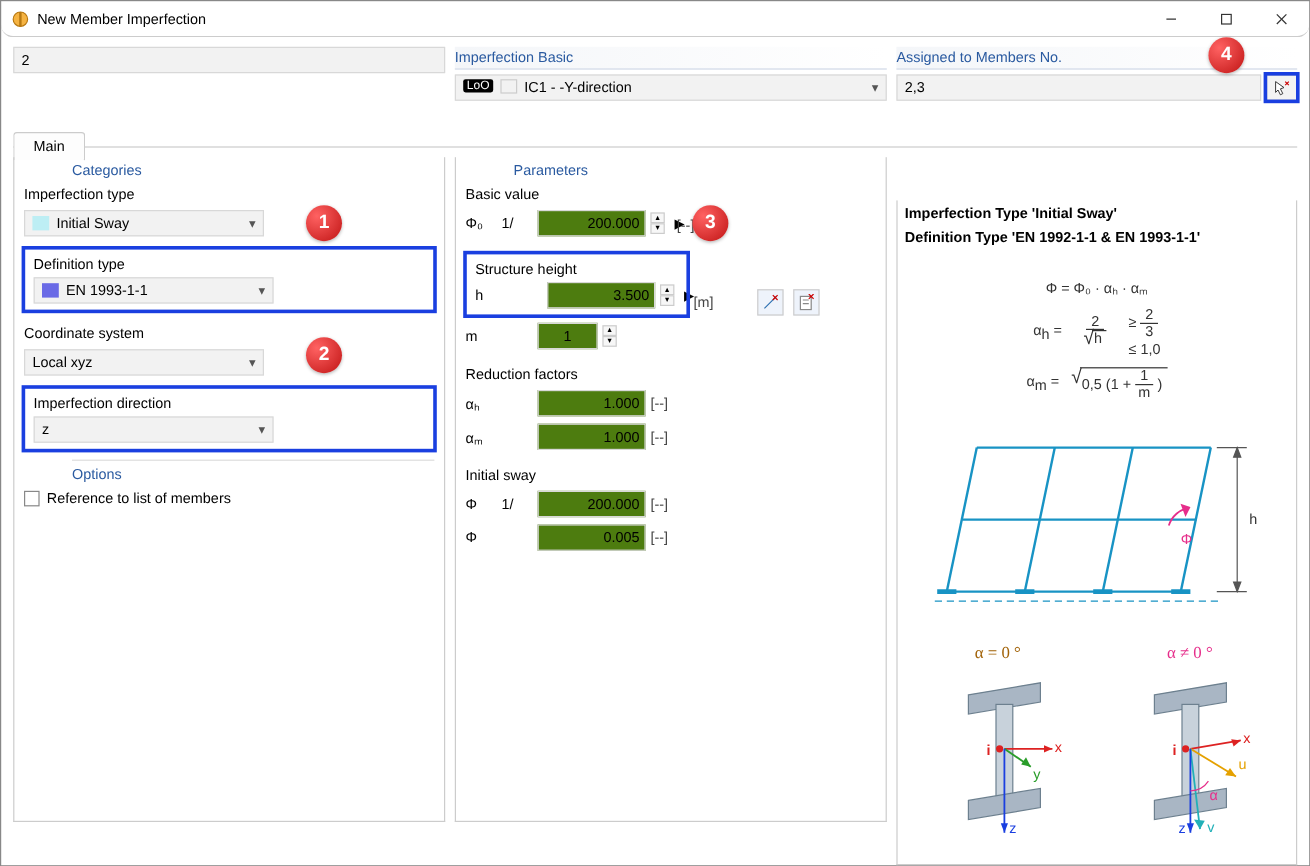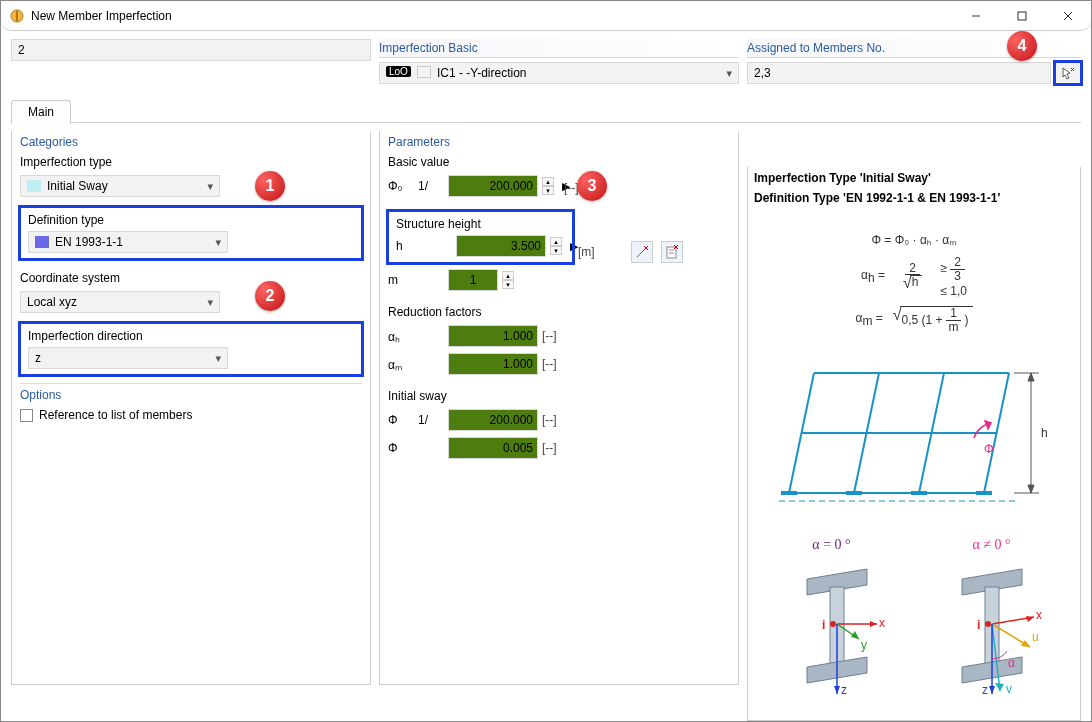--- a/index.html
+++ b/index.html
@@ -10,24 +10,24 @@
   .tb-icon { width: 16px; height: 16px; }
   .titlebar .ctrls { display: flex; }
   .titlebar .ctrls div { width: 46px; height: 30px; display: flex; align-items: center; justify-content: center; }
   .body { flex: 1; display: grid; grid-template-columns: 360px 360px 1fr; gap: 8px; padding: 8px 10px 0 10px; }
   .panel { display: flex; flex-direction: column; gap: 4px; }
   .section-head { color: #2a5aa0; font-weight: normal; padding: 2px 0; background: linear-gradient(to right, #f4f6f9, transparent); border-bottom: 1px solid #cfd8e6; }
   .disp { background: #f2f2f2; border: 1px solid #d8d8d8; height: 22px; display: flex; align-items: center; padding: 0 6px; }
   .disp.sel { justify-content: space-between; }
   .caret-down::before { content: "▾"; font-size: 11px; color: #555; }
   .tabstrip { display: flex; border-bottom: 1px solid #ccc; margin-top: 6px; grid-column: 1 / span 3; }
-  .tab { background: #fdfdfd; border: 1px solid #ccc; border-bottom: 1px solid #fff; padding: 4px 16px; border-radius: 3px 3px 0 0; position: relative; top: 2px; }
+  .tab { background: #fdfdfd; border: 1px solid #ccc; border-bottom: 1px solid #fff; padding: 4px 16px; border-radius: 3px 3px 0 0; position: relative; top: 12px; }
   .content { grid-column: 1 / span 3; display: grid; grid-template-columns: 360px 360px 1fr; gap: 8px; flex: 1; }
   .col { border: 1px solid #ccc; border-top: none; padding: 4px 8px; display: flex; flex-direction: column; gap: 6px; height: 554px; overflow: hidden; }
-  .grp-title { color: #2a5aa0; }
+  .grp-title { color: #2a5aa0; margin-left: 40px; }
   .row { display: flex; align-items: center; font-size: 12px; }
   .lbl { flex: 0 0 auto; }
   .cb { width: 13px; height: 13px; border: 1px solid #888; margin-right: 6px; }
   .combo { background: #f2f2f2; border: 1px solid #d8d8d8; height: 22px; width: 200px; display: flex; align-items: center; padding: 0 6px; justify-content: space-between; }
   .sw { width: 14px; height: 12px; display: inline-block; margin-right: 6px; }
   .hl-blue { outline: 3px solid #1a3fe0; outline-offset: -1px; }
   .callout { position: absolute; width: 30px; height: 30px; border-radius: 50%; background: radial-gradient(circle at 30% 30%, #ff6262, #c01414); color: #fff; display: flex; align-items: center; justify-content: center; font-size: 16px; font-weight: bold; box-shadow: 0 1px 3px rgba(0,0,0,.3); z-index: 50; }
   .param-row { display: grid; grid-template-columns: 26px 26px 90px 16px 24px; align-items: center; gap: 4px; }
   .numbox { background: #4d7c0f; border: 1px solid #d8d8d8; height: 22px; display: flex; align-items: center; justify-content: flex-end; padding: 0 4px; }
   .spin { width: 12px; display:flex; flex-direction:column; }
@@ -311,21 +311,21 @@
               <polygon points="262,20 259,28 265,28" fill="#555"></polygon>
               <polygon points="262,140 259,132 265,132" fill="#555"></polygon>
             <line x1="245" y1="20" x2="270" y2="20"></line>
               <line x1="245" y1="140" x2="270" y2="140"></line>
           </g>
           <text x="272" y="84" font-family="serif" font-size="15" fill="#333">h</text>
         </svg>
 
         <div style="display:flex; justify-content:space-around; margin-top:18px;">
           <div style="text-align:center;">
-            <div style="color:#701a75;font-family:serif;font-size:14px;margin-bottom:6px;">α = 0 °</div>
+            <div style="color:#a16207;font-family:serif;font-size:14px;margin-bottom:6px;">α = 0 °</div>
             <svg width="110" height="140">
                 <g>
                   <polygon points="30,20 90,10 90,26 30,36" fill="#a9b6c4" stroke="#6d808f"></polygon>
                   <rect x="53" y="28" width="14" height="80" fill="#c8d2db" stroke="#6d808f"></rect>
                   <polygon points="30,108 90,98 90,114 30,124" fill="#a9b6c4" stroke="#6d808f"></polygon>
                   <line x1="60" y1="65" x2="100" y2="65" stroke="#d22" stroke-width="1.5"></line>
                   <polygon points="100,65 93,62 93,68" fill="#d22"></polygon>
                   <text x="102" y="68" fill="#d22" font-size="12">x</text>
                   <line x1="60" y1="65" x2="82" y2="80" stroke="#2a9d2a" stroke-width="1.5"></line>
                   <polygon points="82,80 74,78 78,72" fill="#2a9d2a"></polygon>

